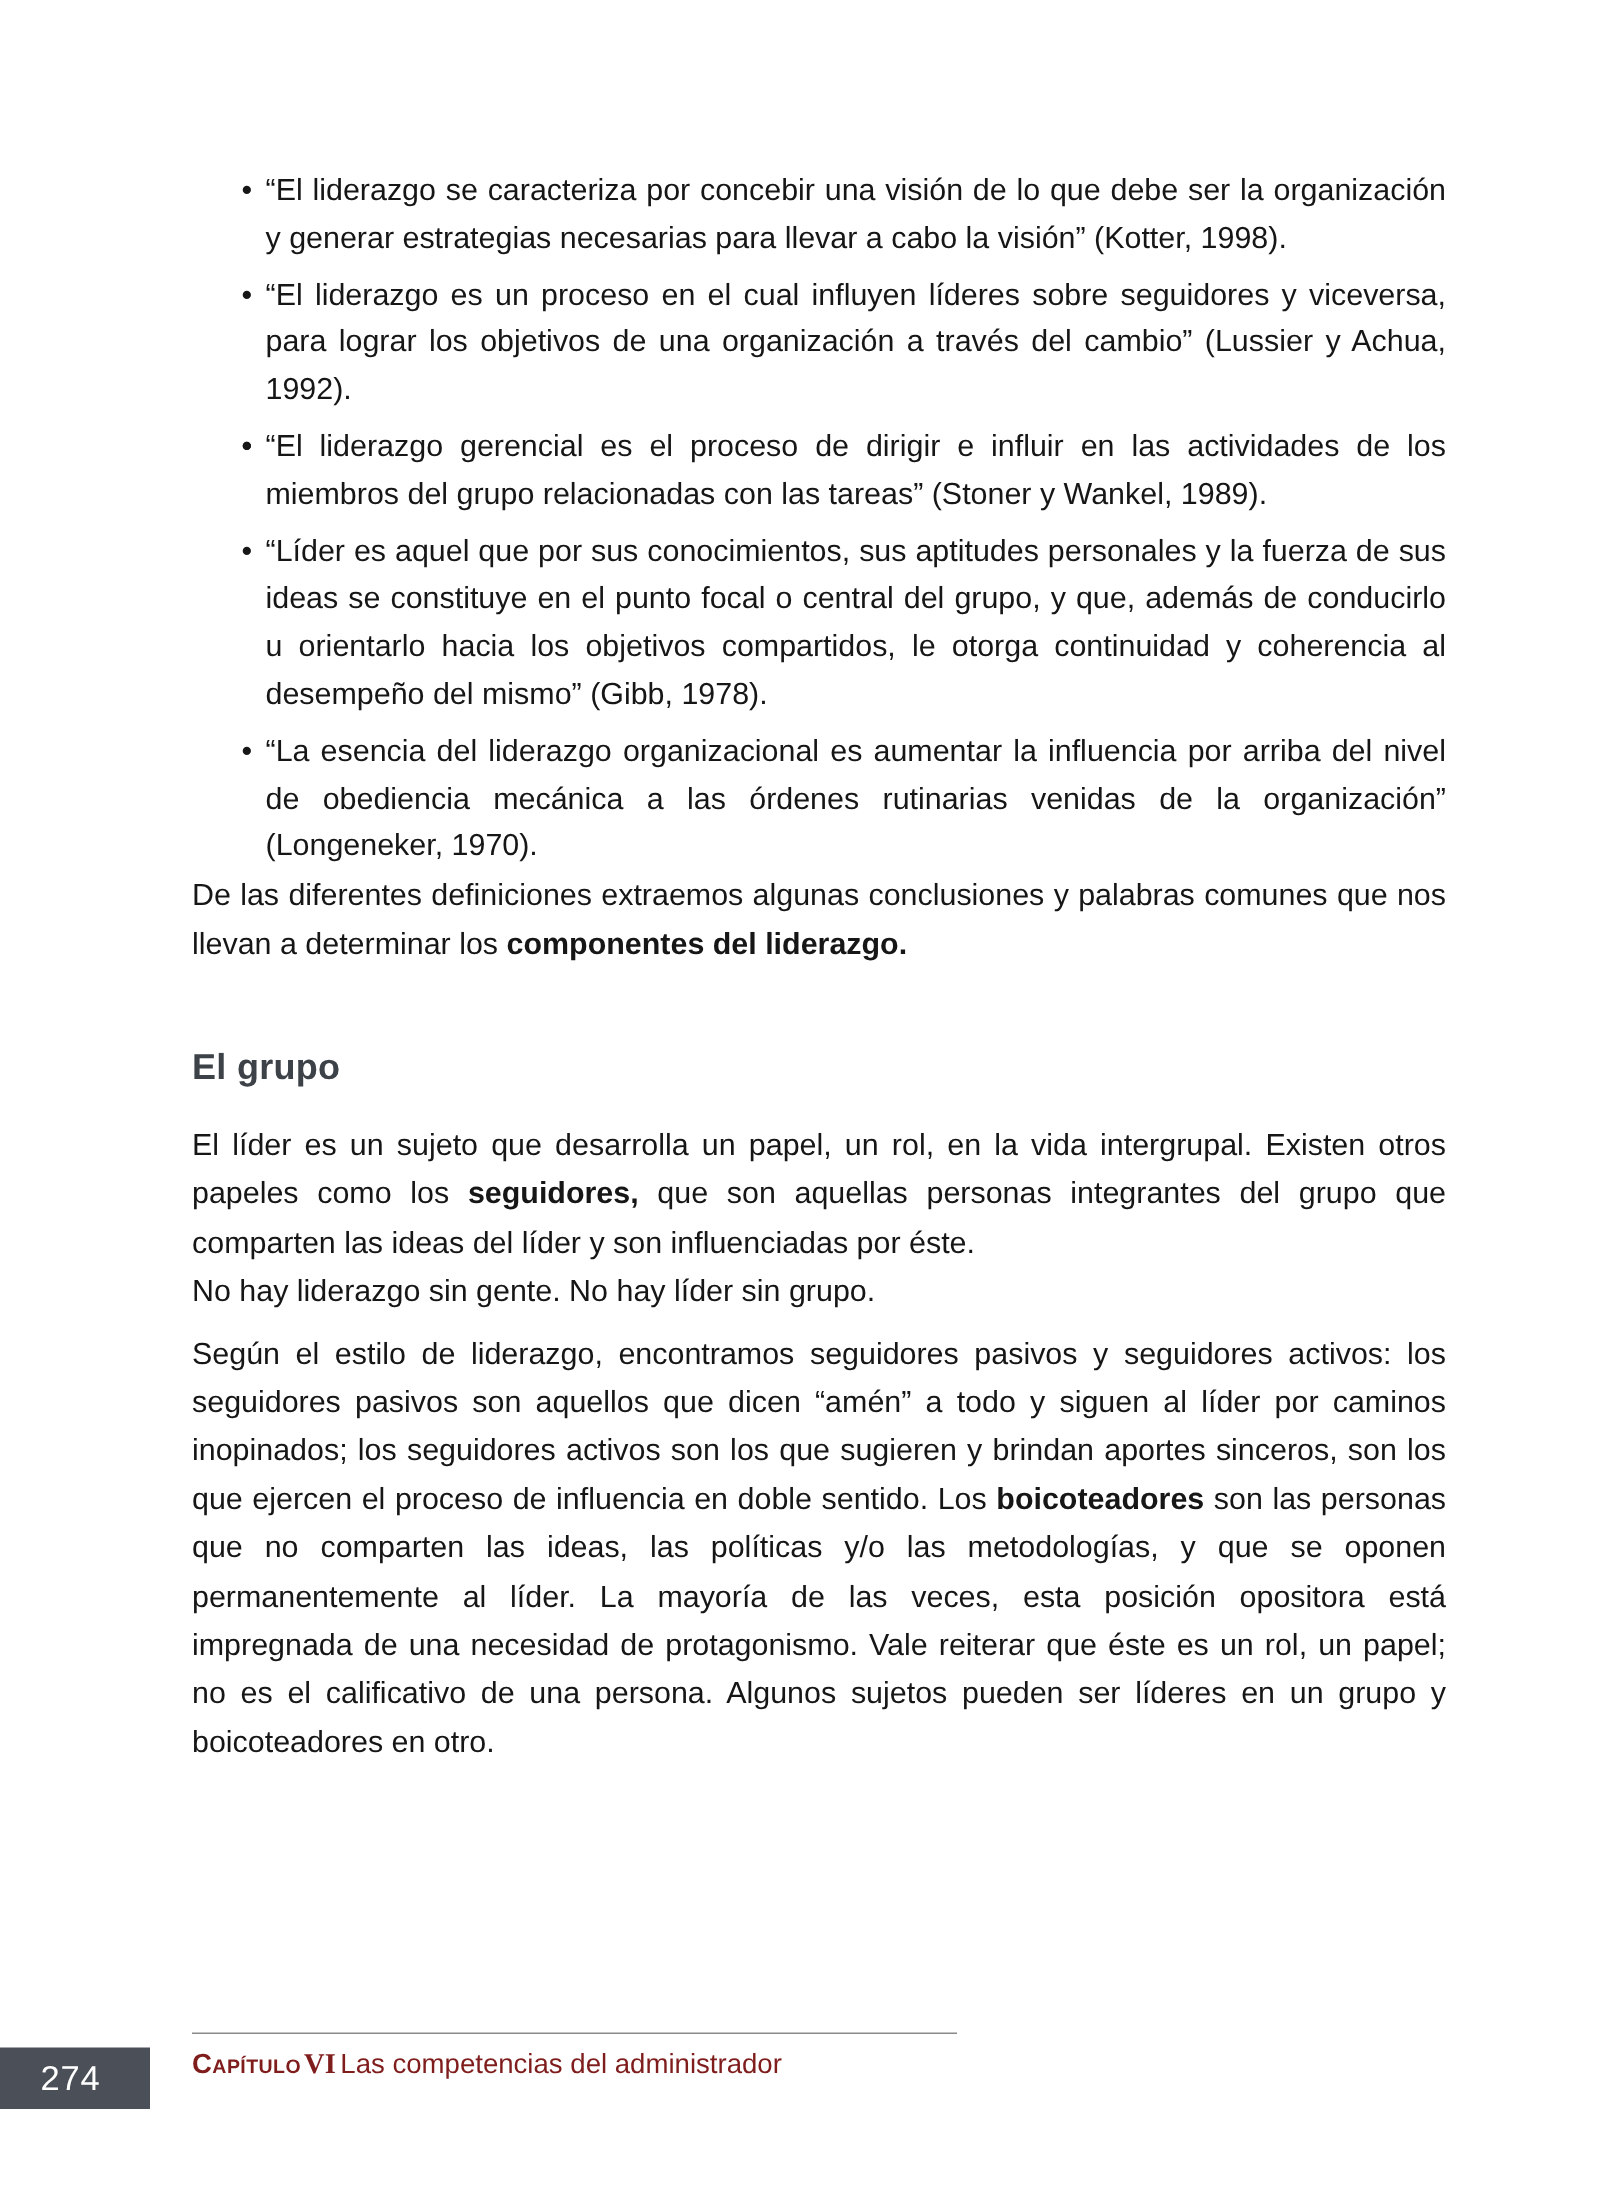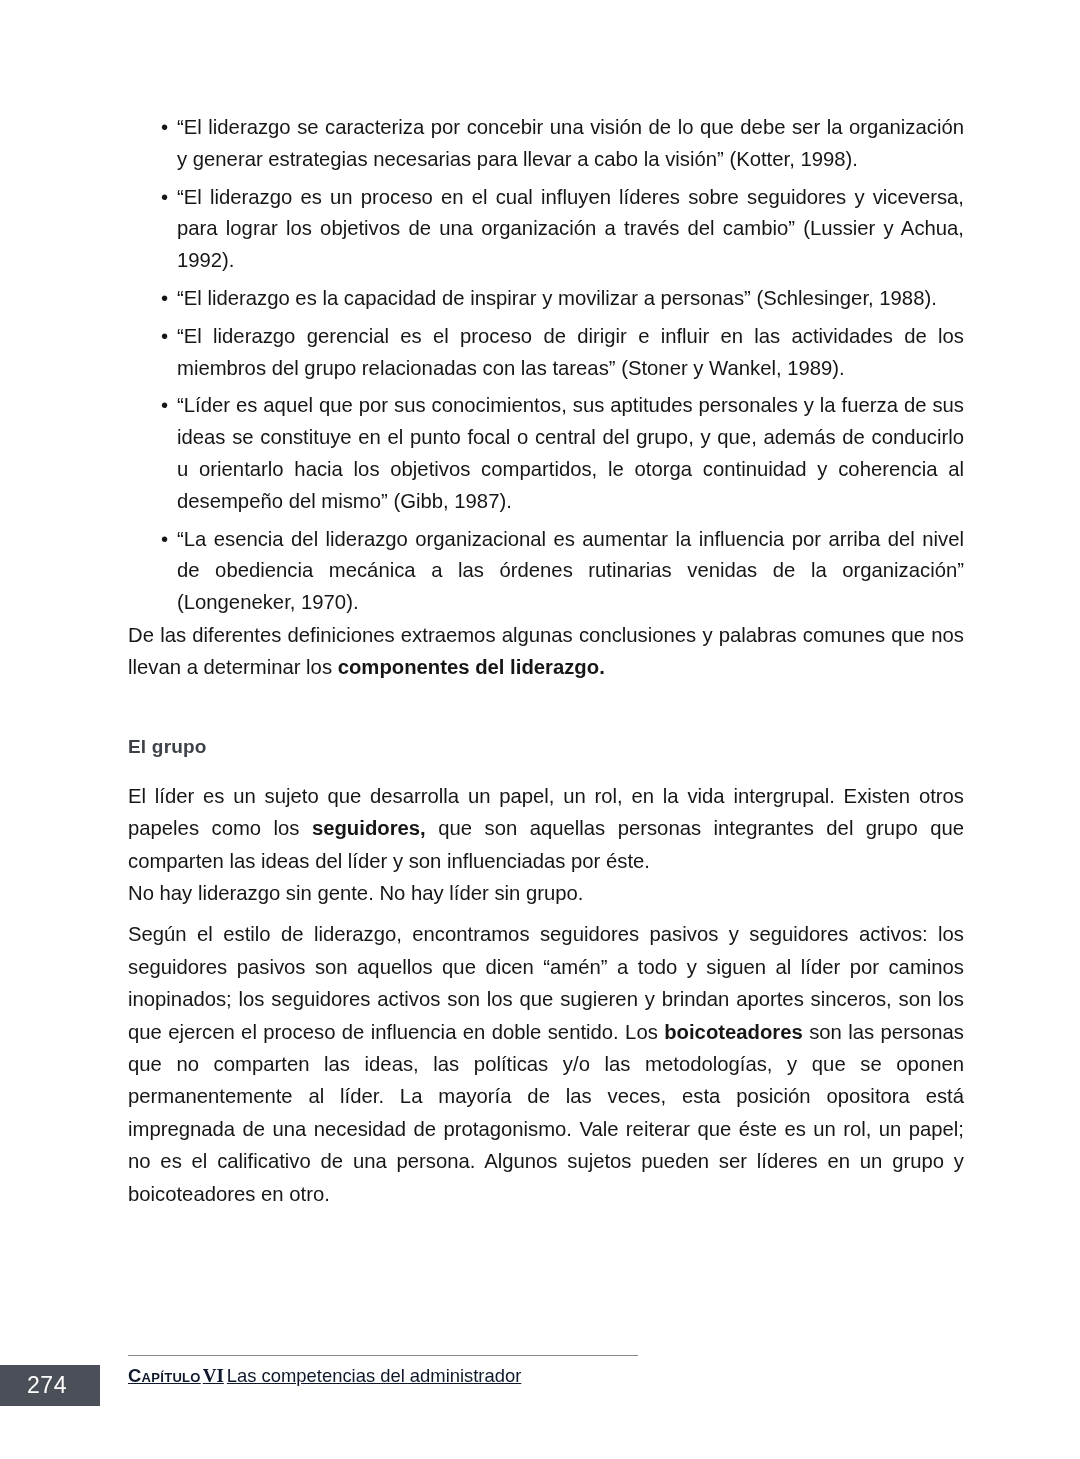--- a/index.html
+++ b/index.html
@@ -73,21 +73,21 @@
   .para-lead {
     margin-top: 19px;
   }
 
   b, .bold {
     font-weight: bold;
   }
 
   
   .section-heading {
-    font-size: 19px;
+    font-size: 24px;
     font-weight: bold;
     color: #3d4249;
     margin: 0;
     padding: 0;
     letter-spacing: 0.2px;
   }
   .heading-wrap {
     margin-top: 52px;
     margin-bottom: 22px;
   }
@@ -136,24 +136,23 @@
     font-size: 16.3px;
     line-height: 21px;
     color: #6e6e6e;
     font-variant: small-caps;
     letter-spacing: 0.35px;
     white-space: nowrap;
   }
   .footer-line-2 {
     font-size: 18.4px;
     line-height: 25px;
-    color: #0f172a;
+    color: #7f1d1d;
     white-space: nowrap;
     margin-top: 1px;
-    text-decoration: underline;
   }
   .footer-chapter-word {
     font-weight: bold;
     font-variant: small-caps;
     letter-spacing: 0.3px;
   }
   .footer-chapter-num {
     font-family: "Liberation Serif", serif;
     font-weight: bold;
     font-size: 19px;
@@ -172,29 +171,28 @@
       <li class="bullet-item">
         <span class="bullet-marker">•</span>
         <span>“El liderazgo se caracteriza por concebir una visión de lo que debe ser la orga­nización y generar estrategias necesarias para llevar a cabo la visión” (Kotter, 1998).</span>
       </li>
       <li class="bullet-item">
         <span class="bullet-marker">•</span>
         <span>“El liderazgo es un proceso en el cual influyen líderes sobre seguidores y vice­versa, para lograr los objetivos de una organización a través del cambio” (Lus­sier y Achua, 1992).</span>
       </li>
       <li class="bullet-item">
         <span class="bullet-marker">•</span>
-        <span>“El liderazgo es la capacidad de inspirar y movilizar a personas” (Schlesinger, 1988).</span>
       </li>
       <li class="bullet-item">
         <span class="bullet-marker">•</span>
         <span>“El liderazgo gerencial es el proceso de dirigir e influir en las actividades de los miembros del grupo relacionadas con las tareas” (Stoner y Wankel, 1989).</span>
       </li>
       <li class="bullet-item">
         <span class="bullet-marker">•</span>
-        <span>“Líder es aquel que por sus conocimientos, sus aptitudes personales y la fuer­za de sus ideas se constituye en el punto focal o central del grupo, y que, además de conducirlo u orientarlo hacia los objetivos compartidos, le otorga continuidad y coherencia al desempeño del mismo” (Gibb, 1987).</span>
+        <span>“Líder es aquel que por sus conocimientos, sus aptitudes personales y la fuer­za de sus ideas se constituye en el punto focal o central del grupo, y que, además de conducirlo u orientarlo hacia los objetivos compartidos, le otorga continuidad y coherencia al desempeño del mismo” (Gibb, 1978).</span>
       </li>
       <li class="bullet-item">
         <span class="bullet-marker">•</span>
         <span>“La esencia del liderazgo organizacional es aumentar la influencia por arriba del nivel de obediencia mecánica a las órdenes rutinarias venidas de la organi­zación” (Longeneker, 1970).</span>
       </li>
     </ul>
 
     <p class="para para-after-list"><span>De las diferentes definiciones extraemos algunas conclusiones y palabras comunes que nos llevan a determinar los </span><b>componentes del liderazgo.</b></p>
 
     <div class="heading-wrap">

